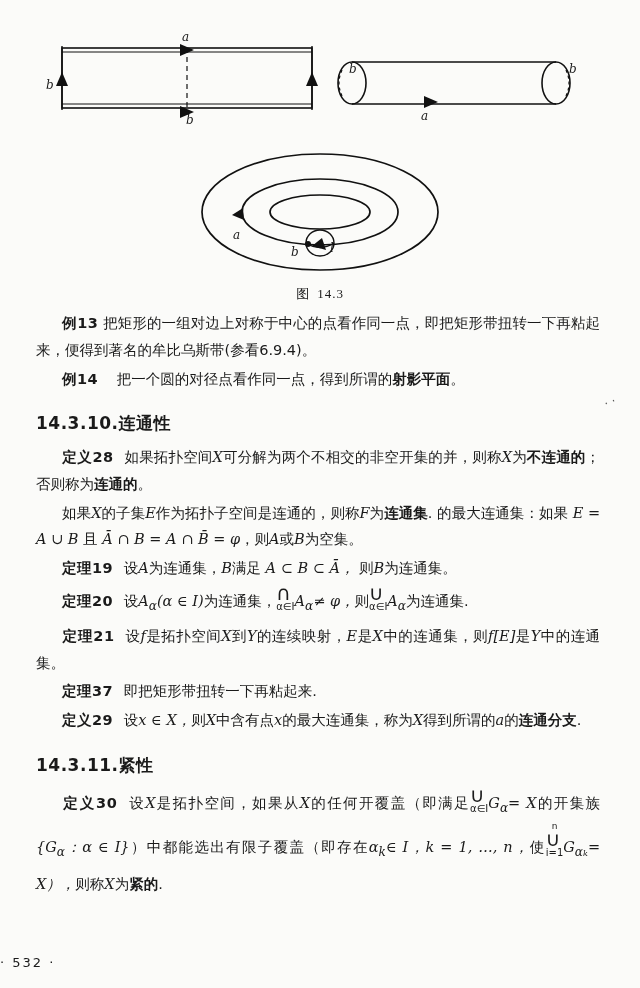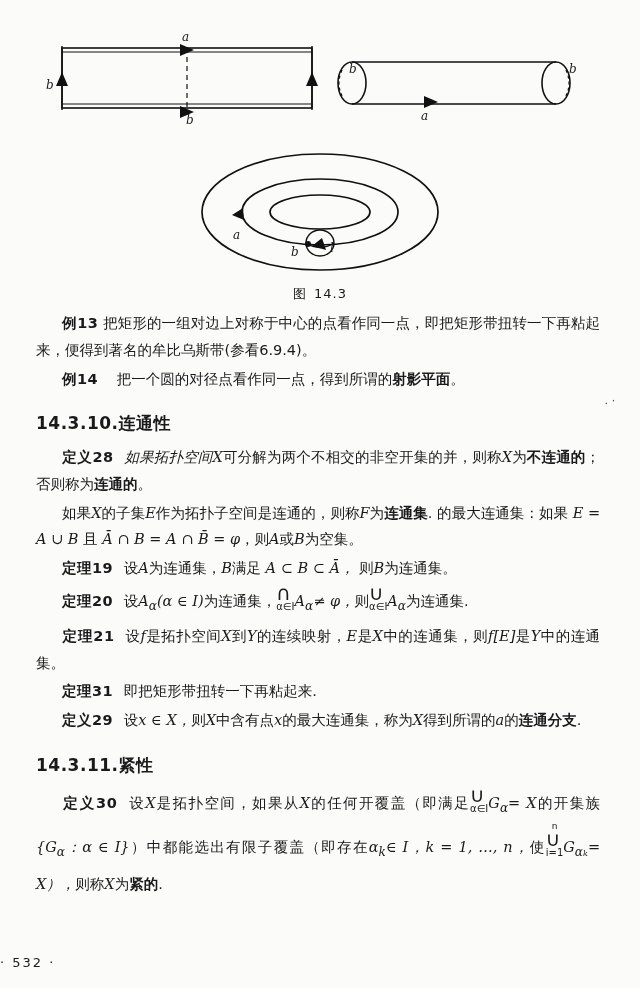--- a/index.html
+++ b/index.html
@@ -34,20 +34,21 @@
     right: 0;
     top: 285px;
     text-align: center;
     font-size: 13px;
     letter-spacing: 2px;
     font-family: "DejaVu Sans", sans-serif;
   }
   .fig-caption .num {
     margin-left: 6px;
     letter-spacing: 1px;
+    font-family: Liberation Serif, serif;
   }
 
   
   .body-text {
     position: relative;
     padding: 0 40px 0 36px;
     font-size: 14.5px;
     line-height: 1.85;
     text-align: justify;
   }
@@ -215,21 +216,21 @@
       <span style="display:inline-block;width:26px;"></span><span class="lbl">例</span><span class="lbl n">14</span>
       <span style="margin-left:14px;">把一个圆的对径点看作同一点，得到所谓的</span><span class="em">射影平面</span><span>。</span>
     </p>
 
     <h2 class="sec-head">
       <span class="sec-num">14.3.10.</span><span class="sec-title">连通性</span>
     </h2>
 
     <p class="para">
       <span style="display:inline-block;width:26px;"></span><span class="lbl">定义</span><span class="lbl n">28</span>
-      <span style="margin-left:6px;font-style:italic;">如果拓扑空间</span><span class="it">X</span><span>可分解为两个不相交的非空开集的并，则称</span><span class="it">X</span><span>为</span><span class="em">不连通的</span><span>；否则称为</span><span class="em">连通的</span><span>。</span>
+      <span style="margin-left:6px;">如果拓扑空间</span><span class="it">X</span><span>可分解为两个不相交的非空开集的并，则称</span><span class="it">X</span><span>为</span><span class="em">不连通的</span><span>；否则称为</span><span class="em">连通的</span><span>。</span>
     </p>
 
     <p class="para">
       <span style="display:inline-block;width:26px;"></span><span>如果</span><span class="it">X</span><span>的子集</span><span class="it">E</span><span>作为拓扑子空间是连通的，则称</span><span class="it">F</span><span>为</span><span class="em">连通集</span><span>. 的最大连通集：如果</span>
       <span class="it">E = A ∪ B</span>
       <span>且</span>
       <span class="it">Ā ∩ B = A ∩ B̄ = φ</span><span>，则</span><span class="it">A</span><span>或</span><span class="it">B</span><span>为空集。</span>
     </p>
 
     <p class="para">
@@ -243,21 +244,21 @@
       <span style="display:inline-block;width:26px;"></span><span class="lbl">定理</span><span class="lbl n">20</span>
       <span style="margin-left:6px;">设</span><span class="it">A</span><sub class="it">α</sub><span class="it">(α ∈ I)</span><span>为连通集，</span><span class="bigop"><span>∩</span><span class="sub">α∈I</span></span><span class="it">A</span><sub class="it">α</sub><span class="it">≠ φ，</span><span>则</span><span class="bigop"><span>∪</span><span class="sub">α∈I</span></span><span class="it">A</span><sub class="it">α</sub><span>为连通集.</span>
     </p>
 
     <p class="para">
       <span style="display:inline-block;width:26px;"></span><span class="lbl">定理</span><span class="lbl n">21</span>
       <span style="margin-left:6px;">设</span><span class="it">f</span><span>是拓扑空间</span><span class="it">X</span><span>到</span><span class="it">Y</span><span>的连续映射，</span><span class="it">E</span><span>是</span><span class="it">X</span><span>中的连通集，则</span><span class="it">f[E]</span><span>是</span><span class="it">Y</span><span>中的连通集。</span>
     </p>
 
     <p class="para">
-      <span style="display:inline-block;width:26px;"></span><span class="lbl">定理</span><span class="lbl n">31</span>
+      <span style="display:inline-block;width:26px;"></span><span class="lbl">定理</span><span class="lbl n">37</span>
       <span style="margin-left:6px;">即把矩形带扭转一下再粘起来.</span>
     </p>
 
     <p class="para">
       <span style="display:inline-block;width:26px;"></span><span class="lbl">定义</span><span class="lbl n">29</span>
       <span style="margin-left:6px;">设</span><span class="it">x ∈ X，</span><span>则</span><span class="it">X</span><span>中含有点</span><span class="it">x</span><span>的最大连通集，称为</span><span class="it">X</span><span>得到所谓的</span><span class="it">a</span><span>的</span><span class="em">连通分支</span><span>.</span>
     </p>
 
     <h2 class="sec-head">
       <span class="sec-num">14.3.11.</span><span class="sec-title">紧性</span>

